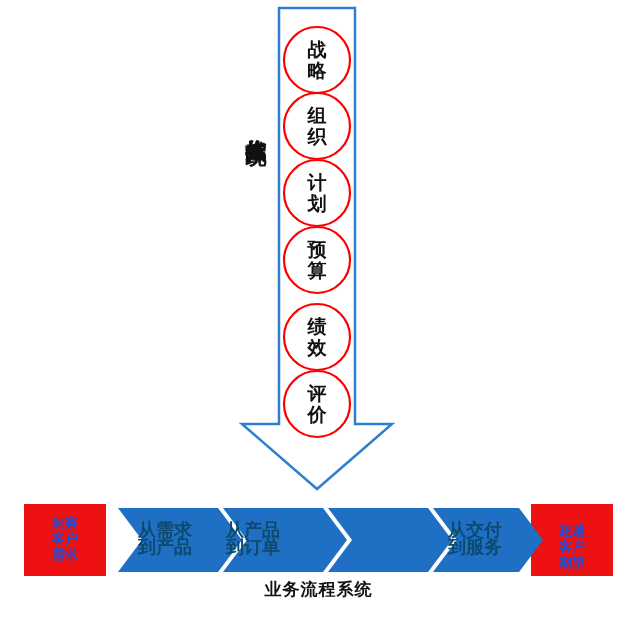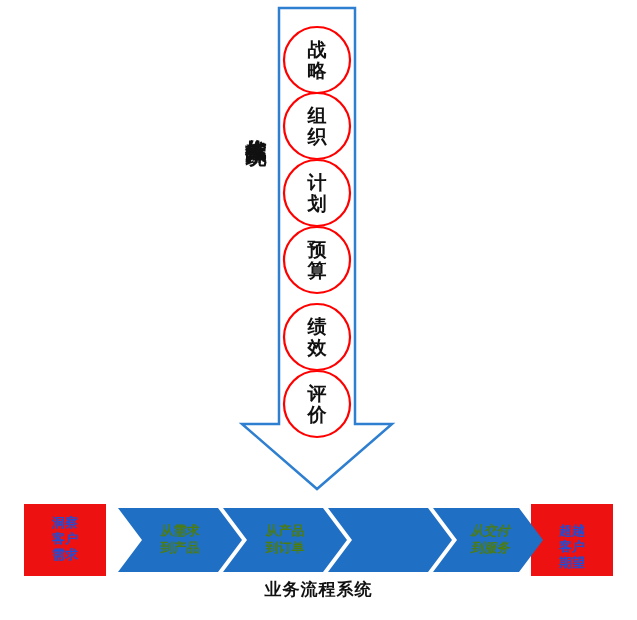--- a/index.html
+++ b/index.html
@@ -59,23 +59,23 @@
     text-align: center;
     color: #1d4ed8;
     font-size: 13px;
     font-weight: bold;
     line-height: 16px;
   }
   
   .step-text {
     position: absolute;
     width: 84px;
-    text-align: center;
-    color: #4d7c0f;
-    font-size: 13px;
+    text-align: left;
+    color: #0c4a6e;
+    font-size: 18px;
     font-weight: bold;
     line-height: 17px;
   }
   
   .caption {
     position: absolute;
     left: 0;
     top: 578px;
     width: 637px;
     text-align: center;
@@ -147,24 +147,24 @@
   <div class="endbox-text" style="left:536px; top:523px;">
     <div>超越</div>
     <div>客户</div>
     <div>期望</div>
   </div>
 
   <div class="step-text" style="left:138px; top:522px;">
     <div>从需求</div>
     <div>到产品</div>
   </div>
-  <div class="step-text" style="left:243px; top:522px;">
+  <div class="step-text" style="left:226px; top:522px;">
     <div>从产品</div>
     <div>到订单</div>
   </div>
-  <div class="step-text" style="left:448px; top:522px;font-style:italic;">
+  <div class="step-text" style="left:448px; top:522px;">
     <div>从交付</div>
     <div>到服务</div>
   </div>
 
   <div class="caption">业务流程系统</div>
 
 </div>
 
 </body></html>

